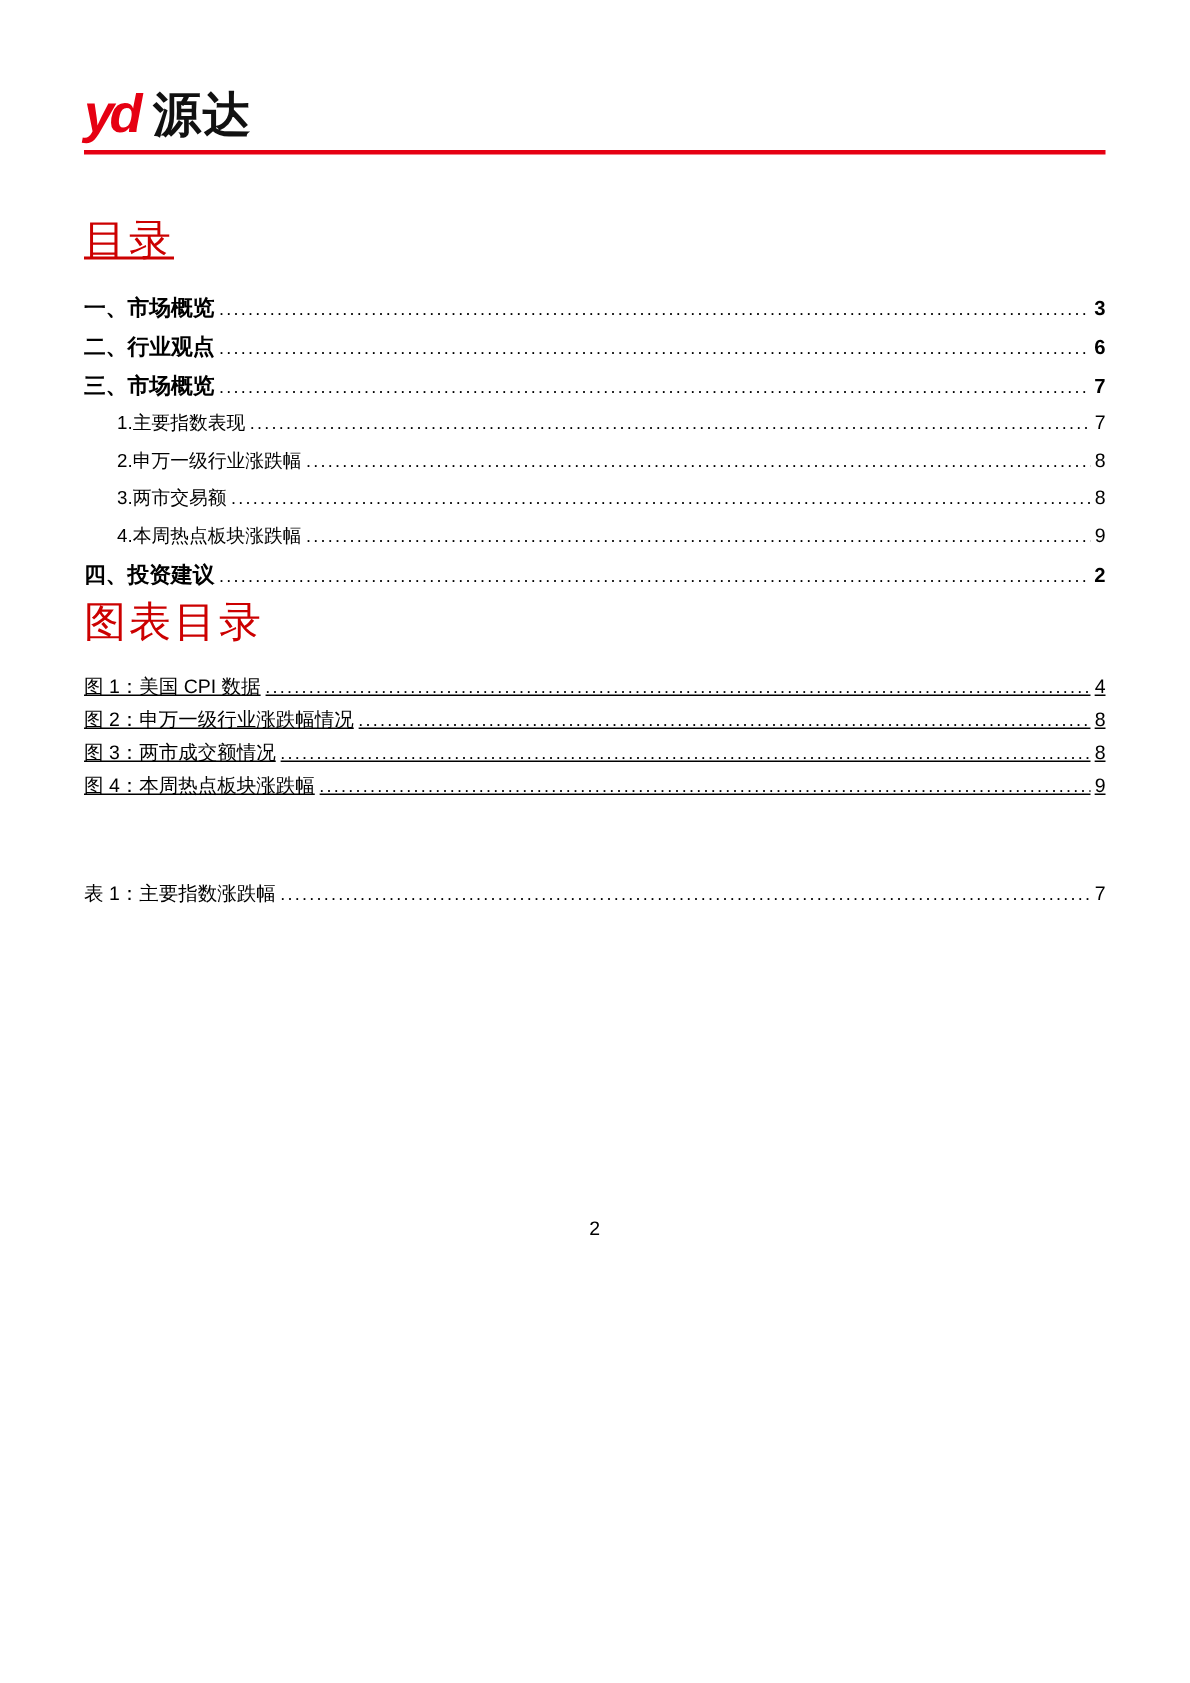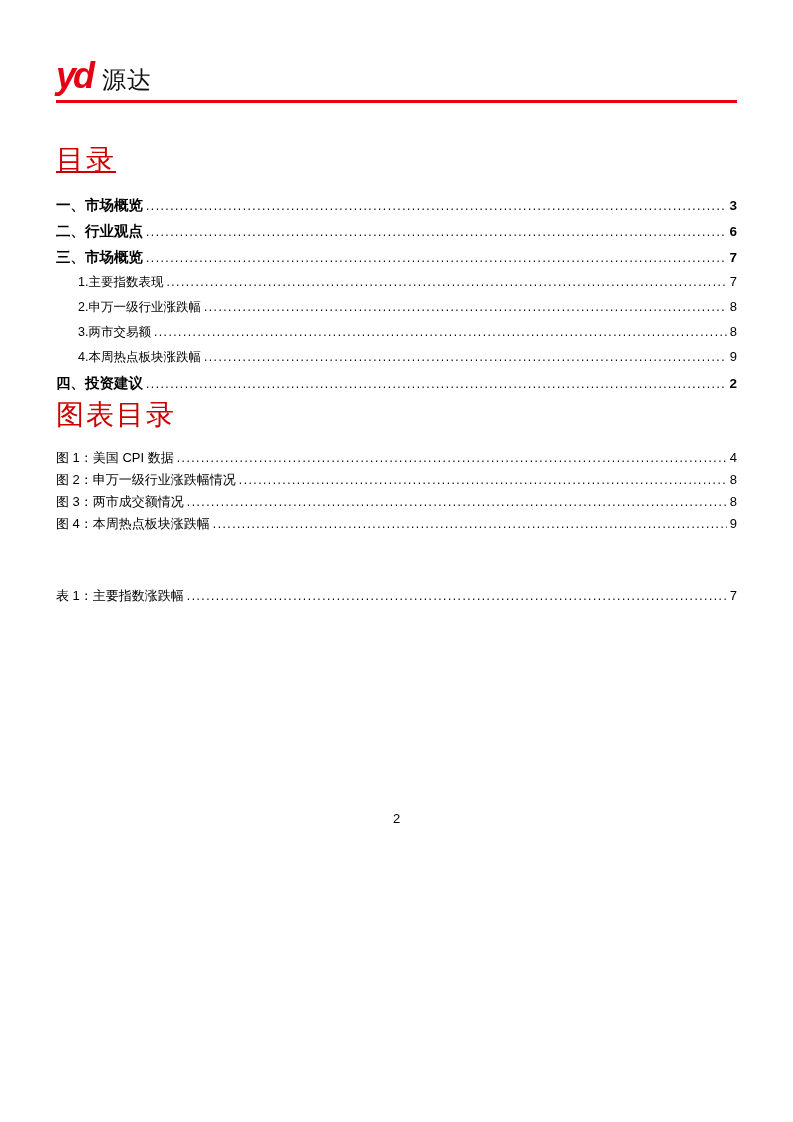--- a/index.html
+++ b/index.html
@@ -24,21 +24,21 @@
   
   .logo-row{display:flex;align-items:flex-end;gap:7px;height:40px;}
   .logo-yd{
     font-style:italic;font-weight:bold;
     font-size:36px;line-height:0.9;
     color:var(--brand-red);
     letter-spacing:-3px;
     padding-right:3px;
   }
   .logo-name{
-    font-weight:normal;font-size:24px;line-height:1.0;
+    font-weight:bold;font-size:32px;line-height:1.0;
     color:#111;letter-spacing:1px;
   }
   .header-rule{height:3px;background:var(--brand-red);margin-top:8px;}
   
   .section-title{
     color:var(--heading-red);
     font-size:28px;font-weight:500;line-height:1.1;
     letter-spacing:2px;
   }
   .toc-title{margin-top:42px;text-decoration:underline;}
@@ -53,21 +53,21 @@
   }
   .leader::after{
     content:"....................................................................................................................................................................................................................";
     font-size:12px;letter-spacing:1.5px;color:#000;font-weight:normal;font-style:normal;
   }
   .pageno{flex:none;font-weight:normal;font-size:13px;}
   .lvl1{font-weight:bold;font-size:14.5px;height:26px;}
   .lvl1 .pageno{font-weight:bold;font-size:13.5px;}
   .lvl2{font-weight:normal;font-size:12.5px;height:25px;padding-left:22px;text-align:center;}
   
-  .fig-list{margin-top:18px;}
+  .fig-list{margin-top:18px;text-decoration:underline;}
   .fig-row{font-size:13px;height:22px;font-weight:normal;}
   .table-list{margin-top:50px;text-align:center;}
   
   .footer{
     position:absolute;left:0;right:0;bottom:58px;
     text-align:center;font-size:13px;color:#000;
   }
 </style>
 </head>
 <body>

